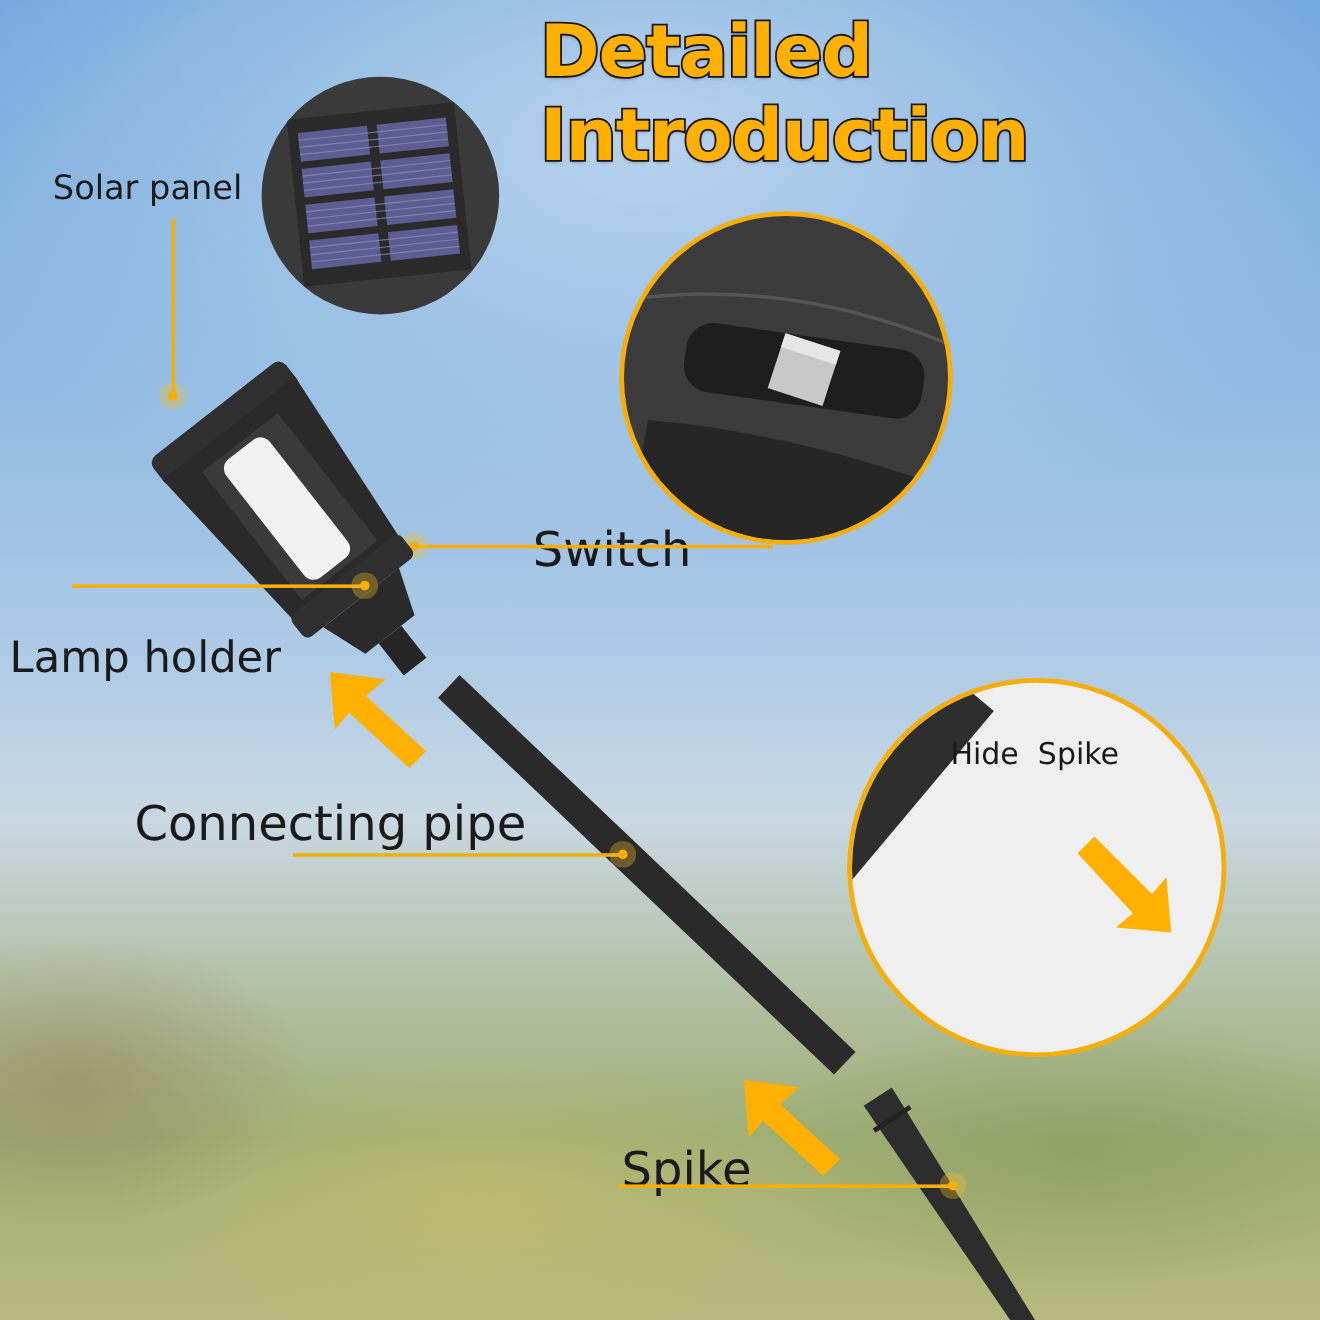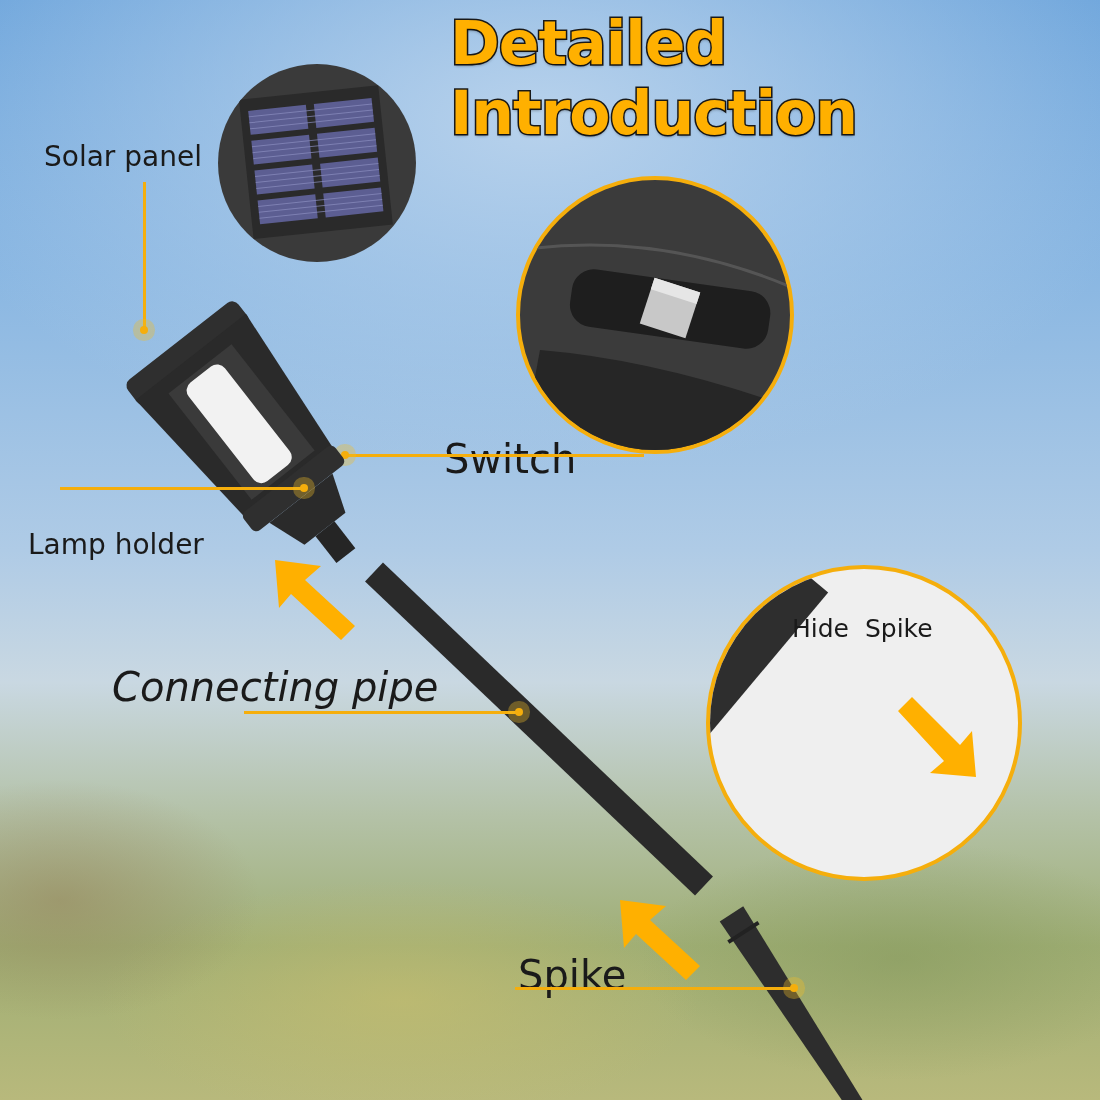--- a/index.html
+++ b/index.html
@@ -92,30 +92,30 @@
     <rect x="100" y="55" width="80" height="135" fill="#3a3a3a"></rect>
     <rect x="114" y="60" width="46" height="125" rx="10" fill="#f2f2f2"></rect>
     <rect x="82" y="195" width="116" height="24" rx="6" fill="#2f2f2f"></rect>
     <path d="M100 219 L180 219 L166 258 L114 258 Z" fill="#2a2a2a"></path>
     <rect x="128" y="258" width="24" height="34" fill="#252525"></rect>
   </g>
 </svg>
 
 <div class="line" style="left:60px;top:487px;width:246px;height:3px;"></div>
 <div class="dot" style="left:300px;top:484px;"></div>
-<div class="label" style="left:28px;top:528px;font-size:28px;">Lamp holder</div>
+<div class="label" style="left:8px;top:528px;font-size:36px;">Lamp holder</div>
 
 <svg width="90" height="90" style="left:275px;top:560px;">
   <polygon points="0,0 46,6 30,20 80,66 66,80 16,34 4,48" fill="#ffb000"></polygon>
 </svg>
 
 <svg width="400" height="560" style="left:360px;top:560px;">
   <line x1="14" y1="12" x2="344" y2="326" stroke="#2a2a2a" stroke-width="26" stroke-linecap="butt"></line>
 </svg>
-<div class="label" style="left:112px;top:664px;font-size:40px;font-style:italic;">Connecting pipe</div>
+<div class="label" style="left:112px;top:664px;font-size:40px;">Connecting pipe</div>
 <div class="line" style="left:244px;top:711px;width:276px;height:3px;"></div>
 <div class="dot" style="left:515px;top:708px;"></div>
 
 <div class="circle" style="left:706px;top:565px;width:316px;height:316px;background:#efefef;border:4px solid #f5ae0c;box-sizing:border-box;">
   <svg width="316" height="316" style="left:0;top:0;">
     <g transform="rotate(40 60 40)">
       <rect x="20" y="-10" width="74" height="200" fill="#2e2e2e"></rect>
       <rect x="34" y="190" width="46" height="110" fill="#333"></rect>
       <rect x="26" y="236" width="62" height="8" rx="3" fill="#2a2a2a"></rect>
     </g>

